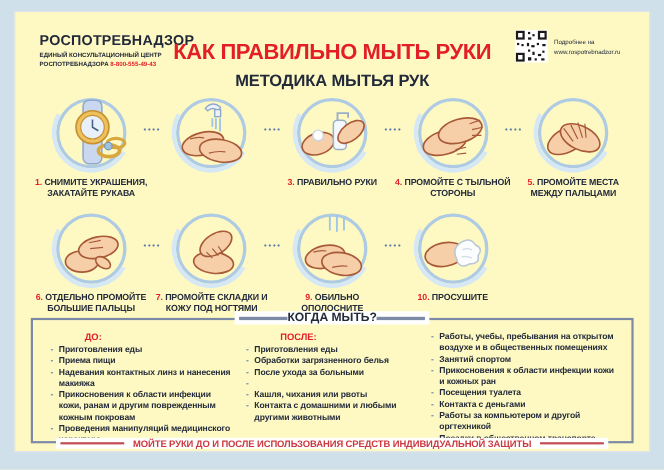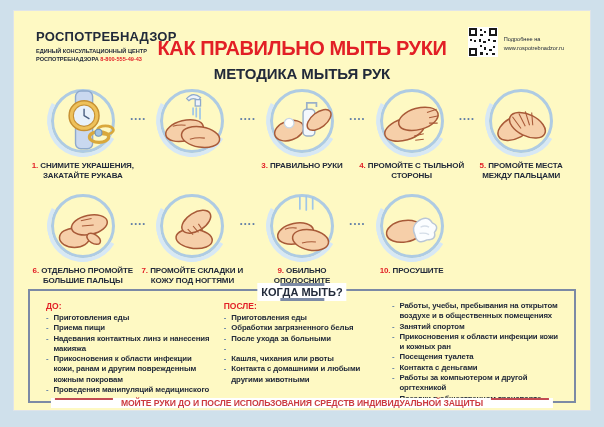--- a/index.html
+++ b/index.html
@@ -30,29 +30,29 @@
   .caption { margin-top:8px; text-align:center; font-size:8px; font-weight:bold; line-height:1.3; letter-spacing:-0.1px; color:#222a3a; padding:0 2px; }
   .caption .num { color:#e21f26; }
   .dots { position:absolute; right:-9px; top:32px; font-size:7px; font-weight:bold; letter-spacing:1.6px; color:#5f7ca6; }
 
   .hand { fill:#f6cfa9; stroke:#a85a38; stroke-width:1.4; }
   .fline { fill:none; stroke:#a85a38; stroke-width:1; }
   .water { fill:none; stroke:#9fc6e8; stroke-width:1.6; stroke-linecap:round; }
 
   
   .when-box { position:absolute; left:14px; right:14px; top:278px; height:114px; border:2px solid #7c8aa5; }
-  .when-title { position:absolute; top:-8px; left:50%; transform:translateX(-50%); background:#ffffff; display:flex; align-items:center; gap:0; padding:0 4px; white-space:nowrap;flex-direction:column; }
+  .when-title { position:absolute; top:-8px; left:50%; transform:translateX(-50%); background:#ffffff; display:flex; align-items:center; gap:0; padding:0 4px; white-space:nowrap; }
   .when-title .line { width:44px; height:3px; background:#7c8aa5; }
   .when-title .txt { font-size:11px; font-weight:bold; color:#222a3a; }
   .when-cols { display:grid; grid-template-columns:1.04fr 0.98fr 1.08fr; column-gap:12px; padding:10px 10px 14px 16px; }
-  .col-header { font-size:8.5px; font-weight:bold; color:#e21f26; margin-bottom:2px; }
+  .col-header { font-size:8.5px; font-weight:bold; color:#e21f26; margin-bottom:2px;margin-left:31px; }
   .li { display:flex; gap:5px; font-size:7.8px; font-weight:bold; line-height:1.32; color:#222a3a; letter-spacing:-0.1px; }
   .li .dash { color:#5f7ca6; }
 
-  .footer-banner { position:absolute; bottom:-7px; left:50%; transform:translateX(-50%); background:#ffffff; display:flex; align-items:flex-start; gap:8px; padding:0 4px; white-space:nowrap; }
+  .footer-banner { position:absolute; bottom:-7px; left:50%; transform:translateX(-50%); background:#ffffff; display:flex; align-items:center; gap:8px; padding:0 4px; white-space:nowrap; }
   .footer-banner .rline { width:58px; height:2px; background:#c24b52; }
   .footer-banner .txt { font-size:8.6px; font-weight:bold; color:#cb3a40; letter-spacing:-0.1px; }
 </style>
 </head>
 <body>
 
 <div class="card">
 
   <div class="logo">
     <div class="logo-title">РОСПОТРЕБНАДЗОР</div>

